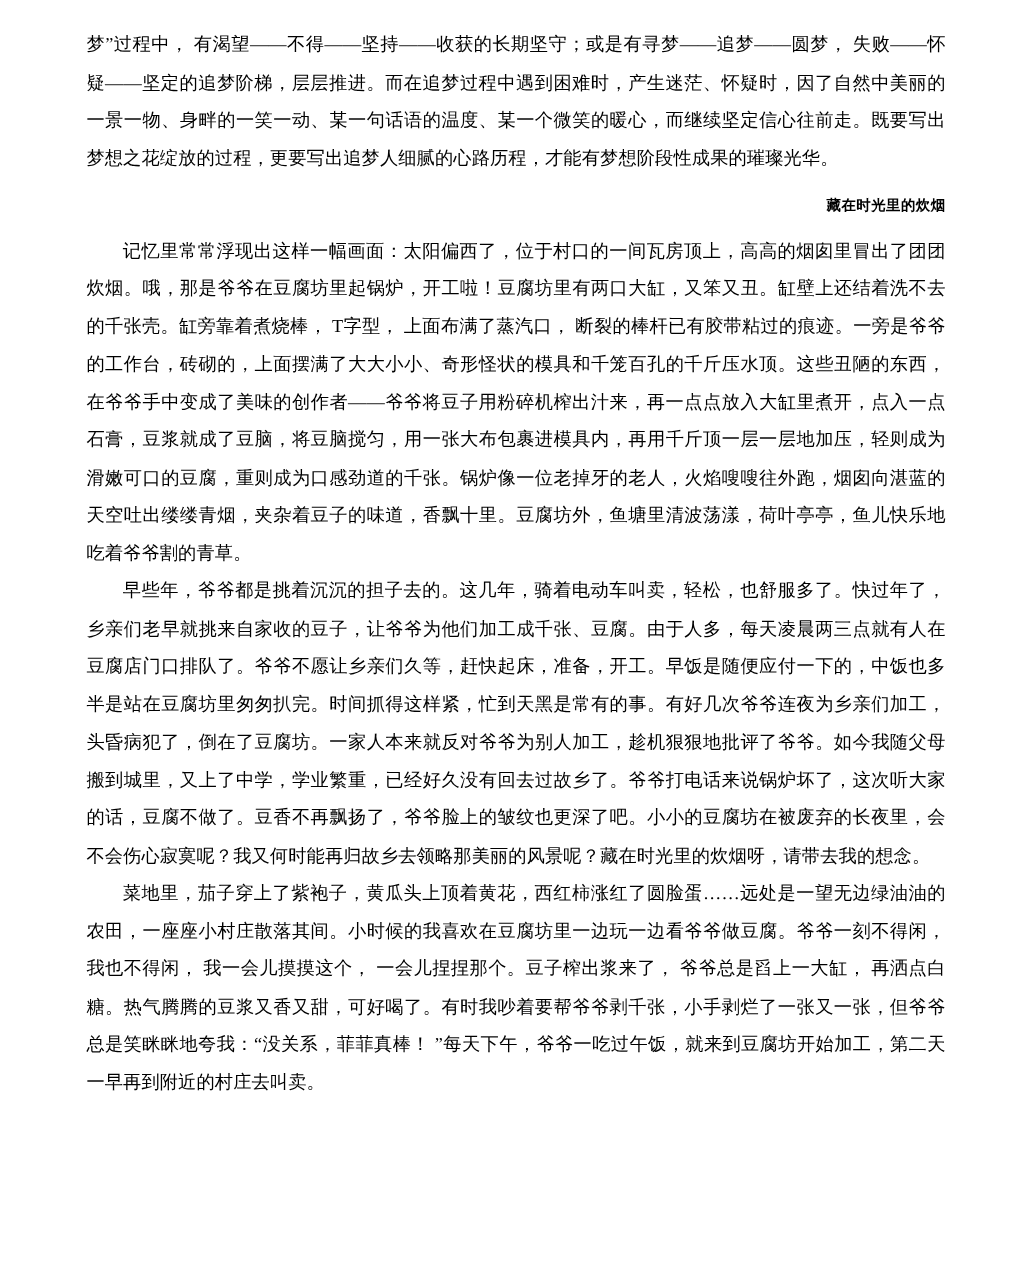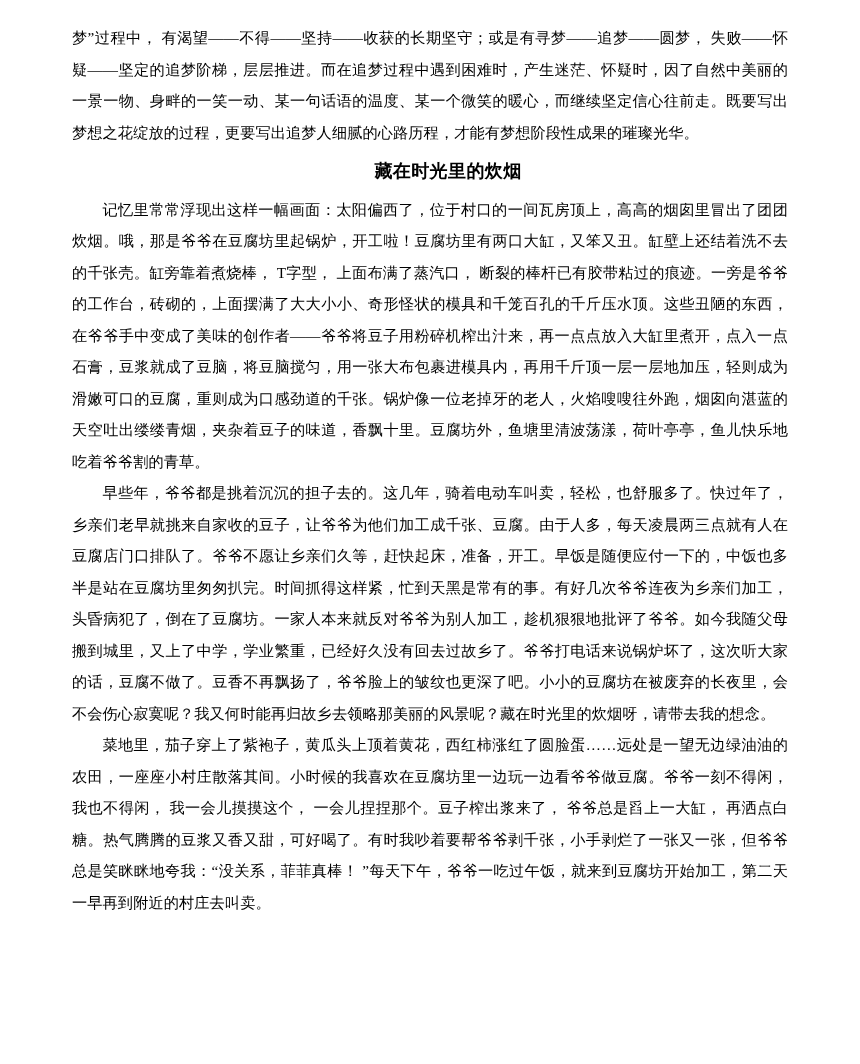--- a/index.html
+++ b/index.html
@@ -30,25 +30,25 @@
   }
   p.para {
     margin: 0 0 0 0;
     text-indent: 2em;
   }
   p.para.noindent {
     text-indent: 0;
   }
   h2.heading {
     margin: 8px 0 6px 0;
-    font-size: 18px;
+    font-size: 12px;
     line-height: 31.5px;
     font-weight: bold;
     text-indent: 2em;
-    text-align: center;
+    text-align: right;
     letter-spacing: 0.4px;
   }
 </style>
 </head>
 <body>
 
 <div class="page">
   <div class="doc-body">
 
     <p class="para noindent">梦”过程中，  有渴望——不得——坚持——收获的长期坚守；或是有寻梦——追梦——圆梦，  失败——怀疑——坚定的追梦阶梯，层层推进。而在追梦过程中遇到困难时，产生迷茫、怀疑时，因了自然中美丽的一景一物、身畔的一笑一动、某一句话语的温度、某一个微笑的暖心，而继续坚定信心往前走。既要写出梦想之花绽放的过程，更要写出追梦人细腻的心路历程，才能有梦想阶段性成果的璀璨光华。</p>

